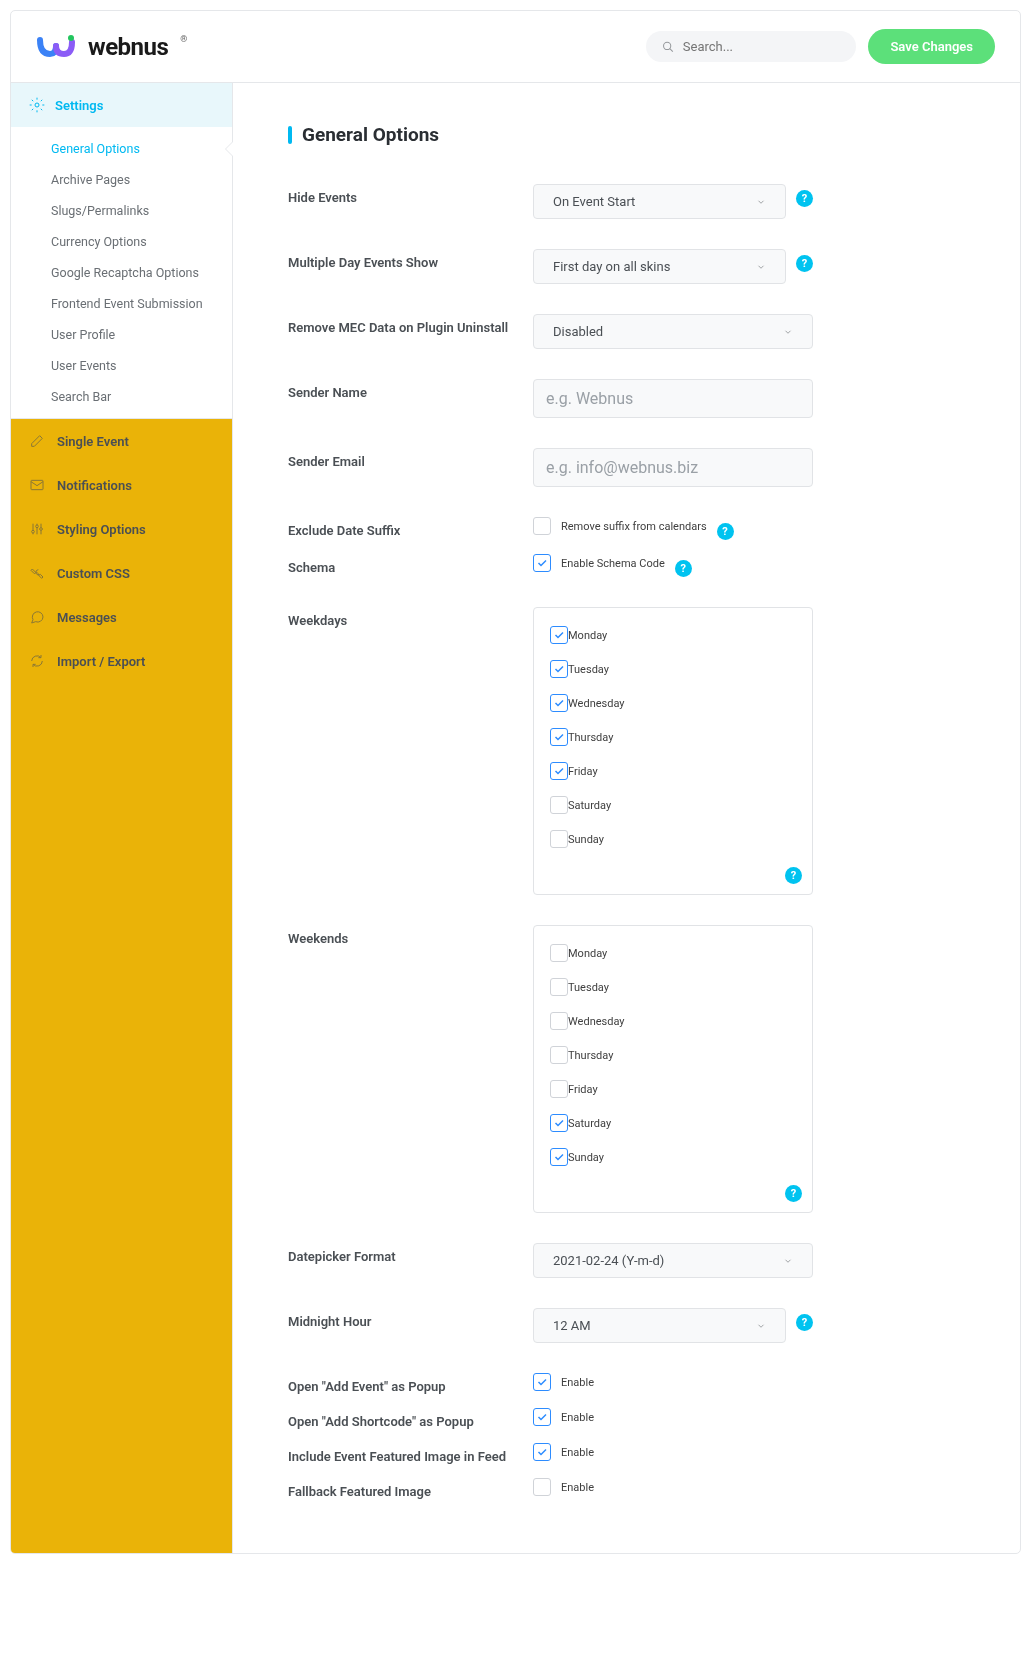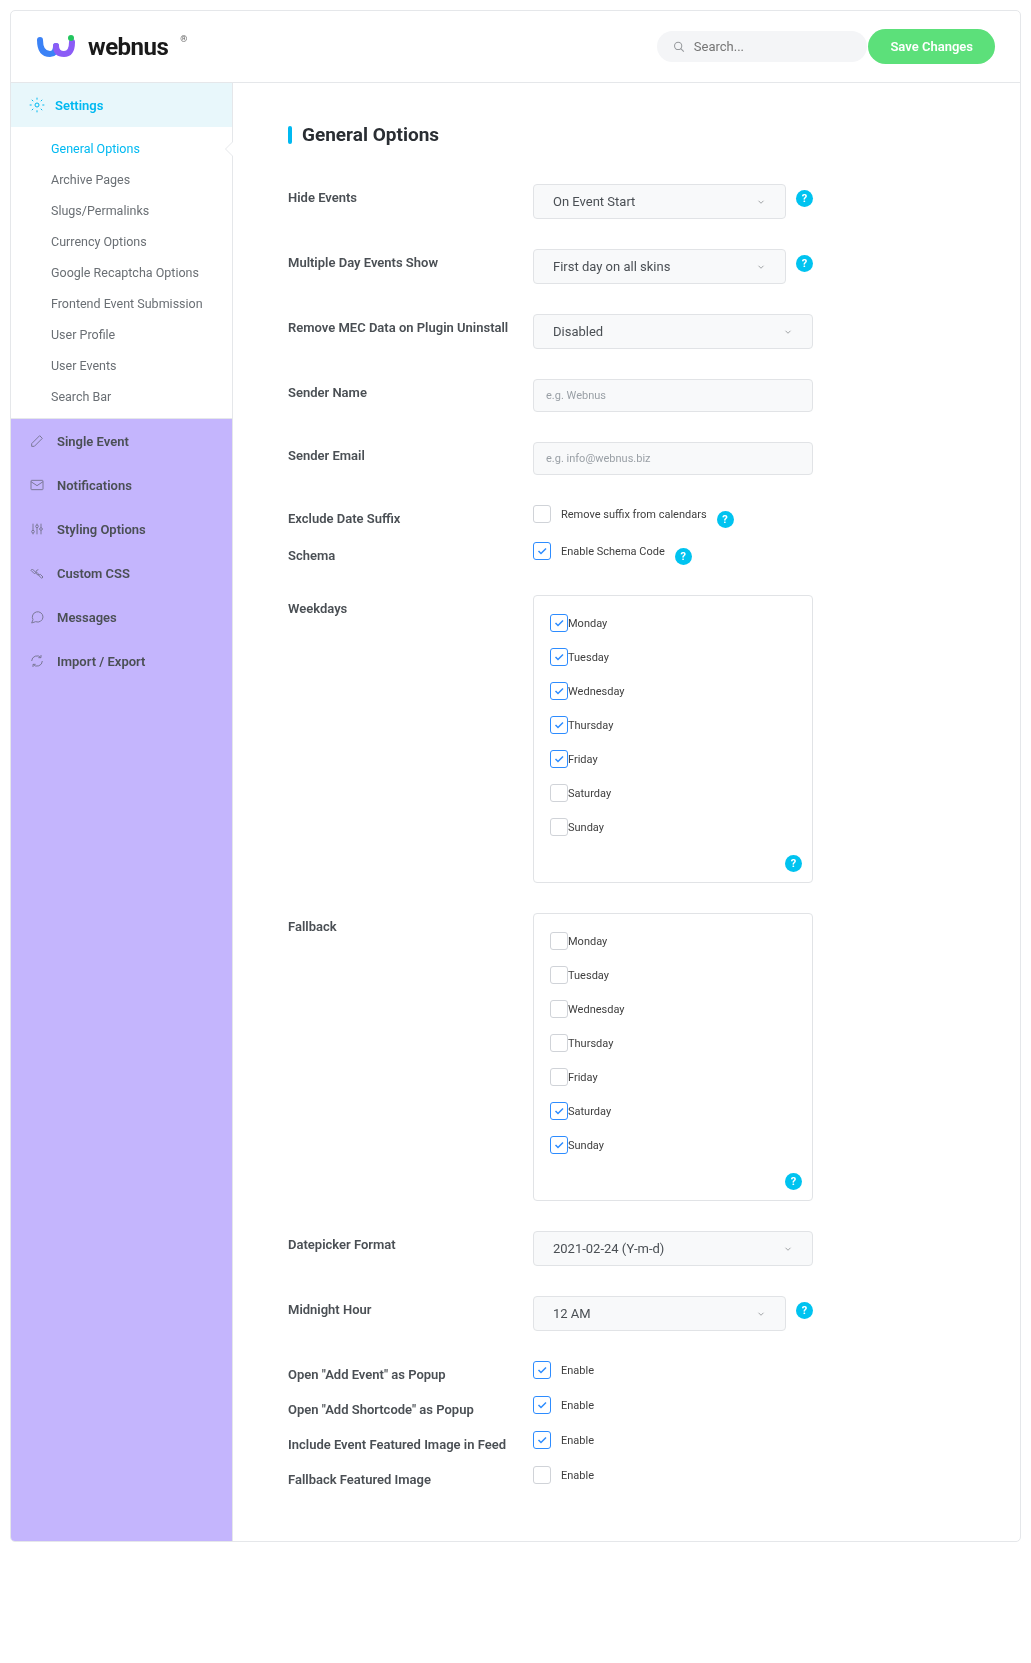--- a/index.html
+++ b/index.html
@@ -3,27 +3,27 @@
 <meta charset="utf-8">
 <style>
 *{box-sizing:border-box;margin:0;padding:0;font-family:-apple-system,BlinkMacSystemFont,"Segoe UI",Roboto,sans-serif}
 body{background:#fff;color:#3a3f44;font-size:13px;padding:10px}
 .app{border:1px solid #e5e7ea;border-radius:5px;overflow:hidden}
 .header{display:flex;align-items:center;justify-content:space-between;padding:18px 25px;border-bottom:1px solid #e5e7ea}
 .logo{display:flex;align-items:center;gap:12px}
 .logo-mark{width:40px;height:30px}
 .logo-text{font-size:24px;font-weight:700;color:#1a1a1a;letter-spacing:-.5px}
 .logo-r{font-size:9px;color:#666;align-self:flex-start;margin-top:2px}
-.header-right{display:flex;gap:1px;align-items:center}
+.header-right{display:flex;gap:12px;align-items:center}
 .search{display:flex;align-items:center;background:#f4f5f7;border-radius:20px;padding:8px 16px;width:210px}
 .search svg{width:14px;height:14px;margin-right:8px;opacity:.5}
 .search input{border:0;background:transparent;outline:0;font-size:13px;color:#666;width:100%}
 .save-btn{background:#5ce07a;color:#fff;border:0;border-radius:20px;padding:10px 22px;font-size:13px;font-weight:600;cursor:pointer}
 .body{display:flex}
-.sidebar{width:222px;border-right:1px solid #e5e7ea;background:#c4b5fd}
+.sidebar{width:222px;border-right:1px solid #e5e7ea;background:#eab308}
 .side-section{border-bottom:1px solid #e5e7ea}
 .side-head{display:flex;align-items:center;gap:10px;padding:14px 18px;cursor:pointer;color:#4a4f54;font-weight:600;font-size:13px}
 .side-head.active{background:#e8f7fb;color:#00b9f1}
 .side-head svg{width:16px;height:16px}
 .sub{background:#fff;padding:6px 0;position:relative}
 .sub-item{padding:8px 18px 8px 40px;color:#6a6f74;font-size:12.5px;cursor:pointer;position:relative}
 .sub-item.active{color:#00b9f1}
 .sub-item.active::after{content:"";position:absolute;right:-1px;top:50%;transform:translateY(-50%);width:0;height:0;border-top:7px solid transparent;border-bottom:7px solid transparent;border-right:7px solid #fff;filter:drop-shadow(-1px 0 0 #e5e7ea)}
 .side-item{display:flex;align-items:center;gap:12px;padding:14px 18px;color:#4a4f54;font-weight:600;font-size:13px;cursor:pointer}
 .side-item svg{width:16px;height:16px;opacity:.6}
@@ -31,21 +31,21 @@
 .title{display:flex;align-items:center;gap:10px;margin-bottom:38px}
 .title-bar{width:4px;height:18px;background:#00b9f1;border-radius:2px}
 .title-text{font-size:19px;font-weight:700;color:#2a2e33}
 .row{display:flex;margin-bottom:30px}
 .row.tight{margin-bottom:14px}
 .label{width:245px;padding-top:6px;font-size:13px;color:#4a4f54;font-weight:600}
 .control{flex:1;display:flex;align-items:flex-start;gap:10px;max-width:280px}
 .select{position:relative;flex:1}
 .select-box{border:1px solid #e1e3e6;background:#f8f9fa;border-radius:4px;padding:9px 19px;font-size:13px;color:#4a4f54;cursor:pointer;display:flex;justify-content:space-between;align-items:center}
 .select-box svg{width:10px;height:10px;opacity:.6}
-.input{flex:1;border:1px solid #e1e3e6;background:#f8f9fa;border-radius:4px;padding:9px 12px;font-size:11px;color:#4a4f54;outline:0}
+.input{flex:1;border:1px solid #e1e3e6;background:#f8f9fa;border-radius:4px;padding:9px 12px;font-size:16px;color:#4a4f54;outline:0}
 .input::placeholder{color:#9aa0a6}
 .help{width:17px;height:17px;border-radius:50%;background:#00c3f0;color:#fff;font-size:11px;font-weight:700;display:flex;align-items:center;justify-content:center;cursor:pointer;flex-shrink:0;margin-top:6px}
 .check{display:flex;align-items:center;gap:10px}
 .cb{width:18px;height:18px;border:1px solid #d0d3d8;border-radius:3px;display:flex;align-items:center;justify-content:center;cursor:pointer;background:#fff}
 .cb.on{border-color:#2d8cff;background:#fff}
 .cb.on svg{display:block}
 .cb svg{display:none;width:12px;height:12px}
 .cb-label{font-size:11px;color:#404040}
 .daybox{border:1px solid #e1e3e6;border-radius:4px;padding:18px 16px 30px;flex:1;position:relative}
 .day{display:flex;align-items:center;margin-bottom:16px}
@@ -319,21 +319,21 @@
                 </div>
                 <div class="day">
                   <div class="cb"></div>
                   <span class="cb-label">Sunday</span>
                 </div>
                 <div class="help">?</div>
               </div>
             </div>
           </div>
           <div class="row">
-            <div class="label">Fallback</div>
+            <div class="label">Weekends</div>
             <div class="control">
               <div class="daybox">
                 <div class="day">
                   <div class="cb"></div>
                   <span class="cb-label">Monday</span>
                 </div>
                 <div class="day">
                   <div class="cb"></div>
                   <span class="cb-label">Tuesday</span>
                 </div>

